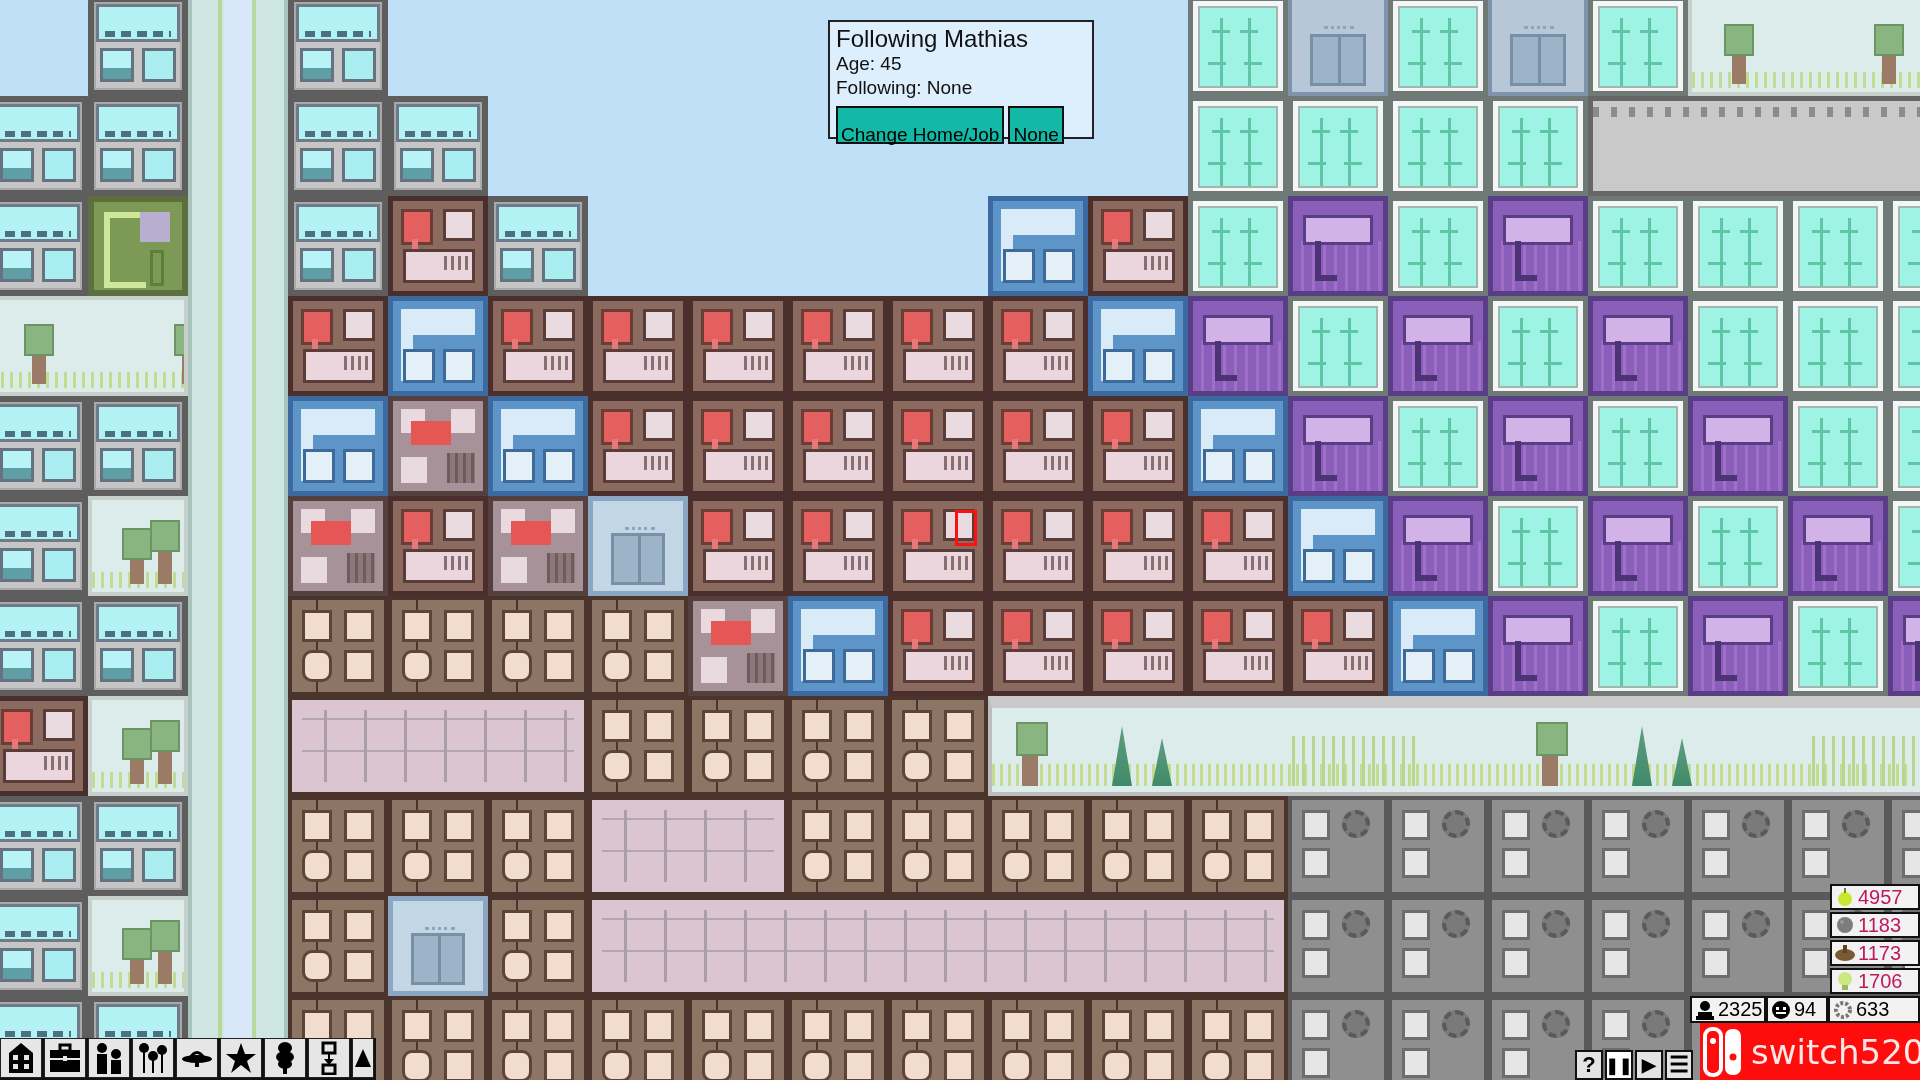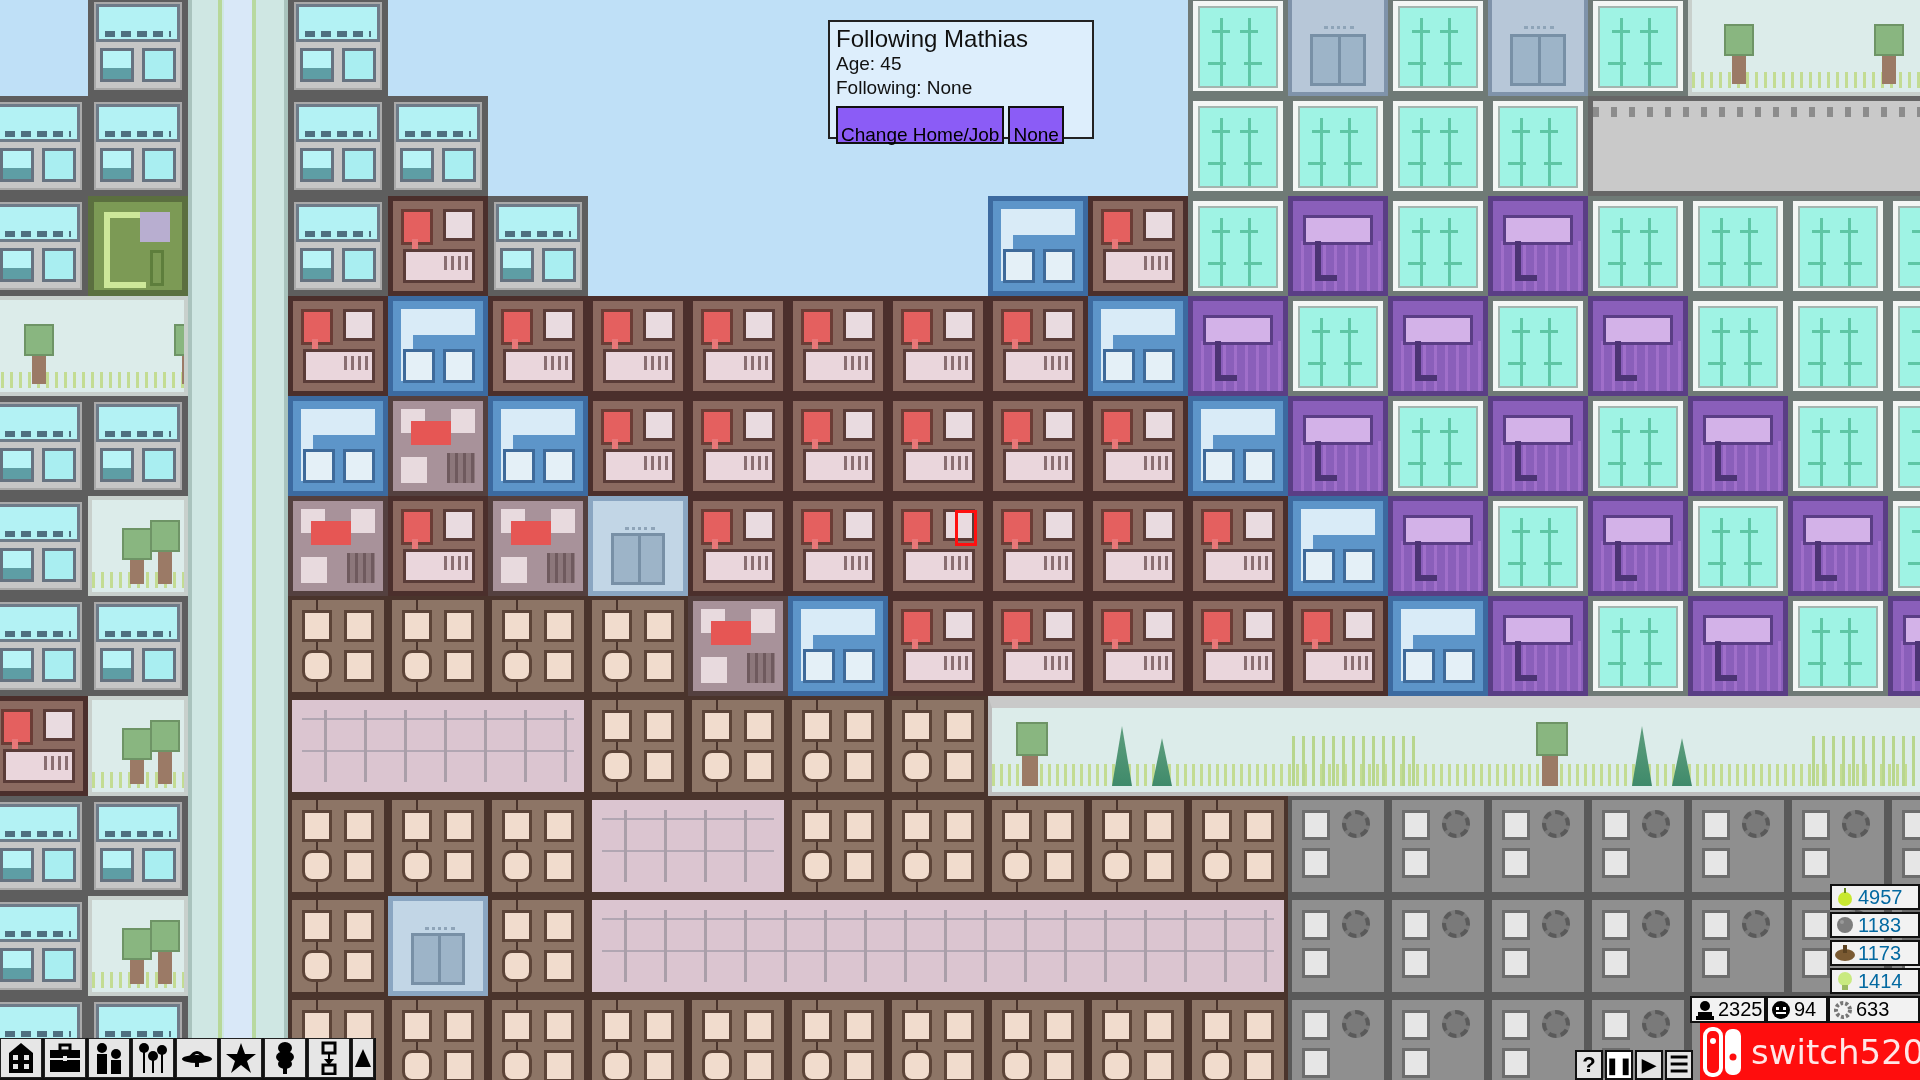--- a/index.html
+++ b/index.html
@@ -93,30 +93,30 @@
   .t-N .crown{position:absolute;width:28px;height:30px;background:#89b680;border:2px solid #6e9466;}
 
   
   #selection{position:absolute;border:3px solid #ff1010;box-sizing:border-box;}
 
   
   #popup{position:absolute;left:828px;top:20px;width:266px;height:119px;background:#ddeefc;border:2px solid #222;box-sizing:border-box;padding:4px 6px;color:#111;}
   #popup .title{font-size:24px;line-height:26px;}
   #popup .row{font-size:19px;line-height:24px;}
   #popup .btns{position:absolute;left:6px;top:84px;display:flex;gap:4px;}
-  #popup button{font-family:"Liberation Sans",sans-serif;font-size:19px;background:#8b5cf6;border:2px solid #111;padding:16px 3px;height:38px;cursor:pointer;}
+  #popup button{font-family:"Liberation Sans",sans-serif;font-size:19px;background:#14b8a6;border:2px solid #111;padding:16px 3px;height:38px;cursor:pointer;}
 
   
   #toolbar{position:absolute;left:0;top:1038px;height:42px;display:flex;background:#111;}
   #toolbar .tb{width:42px;height:40px;margin-right:2px;background:#e6e6e6;border:1px solid #222;box-sizing:border-box;display:flex;align-items:center;justify-content:center;}
   #toolbar .tb:last-child{width:22px;}
   #toolbar svg{width:34px;height:34px;}
 
   
-  .res{position:absolute;left:1830px;width:90px;height:26px;background:#f2f2f2;border:2px solid #111;box-sizing:border-box;display:flex;align-items:center;font-size:20px;color:#0369a1;}
+  .res{position:absolute;left:1830px;width:90px;height:26px;background:#f2f2f2;border:2px solid #111;box-sizing:border-box;display:flex;align-items:center;font-size:20px;color:#be185d;}
   .res .ic{width:22px;height:20px;margin:0 2px 0 2px;display:inline-flex;align-items:center;justify-content:center;}
   .stat{position:absolute;top:996px;height:27px;background:#f2f2f2;border:2px solid #111;box-sizing:border-box;display:flex;align-items:center;font-size:20px;color:#000;}
   .stat .ic{width:22px;height:20px;margin:0 2px;display:inline-flex;align-items:center;justify-content:center;}
 
   #controls{position:absolute;left:1575px;top:1050px;height:30px;display:flex;gap:2px;}
   #controls .cb{width:28px;height:30px;background:#e4e4e4;border:2px solid #111;box-sizing:border-box;display:flex;align-items:center;justify-content:center;font-weight:bold;font-size:22px;}
   #controls .cb.active{background:#fff;}
 
   #watermark{position:absolute;left:1700px;top:1023px;width:220px;height:57px;background:#ff0d0d;display:flex;align-items:center;}
   #watermark .logo{width:40px;height:50px;margin-left:3px;position:relative;}
@@ -1401,21 +1401,21 @@
     </span>
   <span>1173</span>
 </div>
 <div class="res" style="top:968px">
   <span class="ic">
       <svg width="18" height="20" viewBox="0 0 18 20">
         <circle cx="9" cy="8" r="7" fill="#c9ea80"></circle>
         <rect x="6" y="14" width="6" height="5" fill="#9ab860"></rect>
       </svg>
     </span>
-  <span>1414</span>
+  <span>1706</span>
 </div>
 
 <div class="stat" style="left:1690px;width:76px">
   <span class="ic">
       <svg width="20" height="20" viewBox="0 0 20 20">
         <circle cx="10" cy="6" r="5" fill="#000"></circle>
         <rect x="3" y="12" width="14" height="4" fill="#000"></rect>
         <rect x="1" y="16" width="18" height="4" fill="#000"></rect>
       </svg>
     </span>

